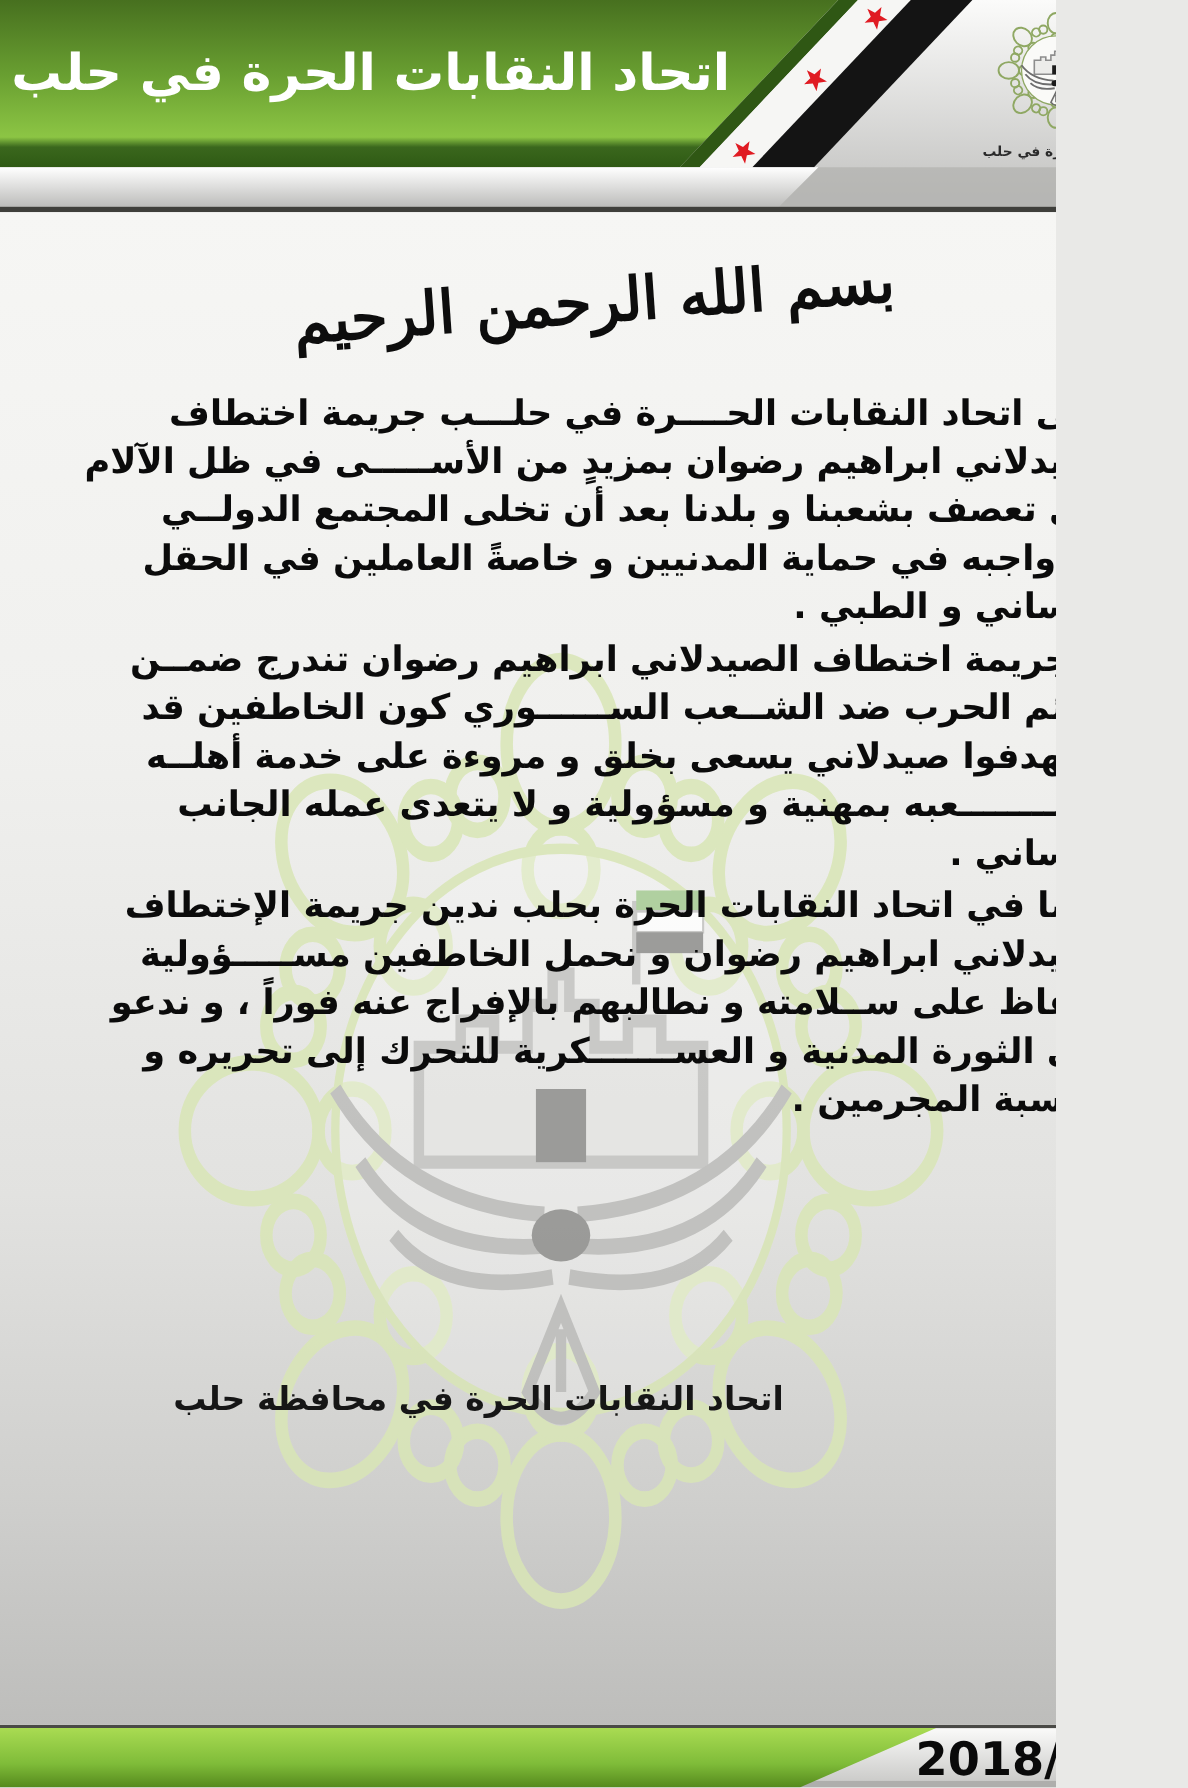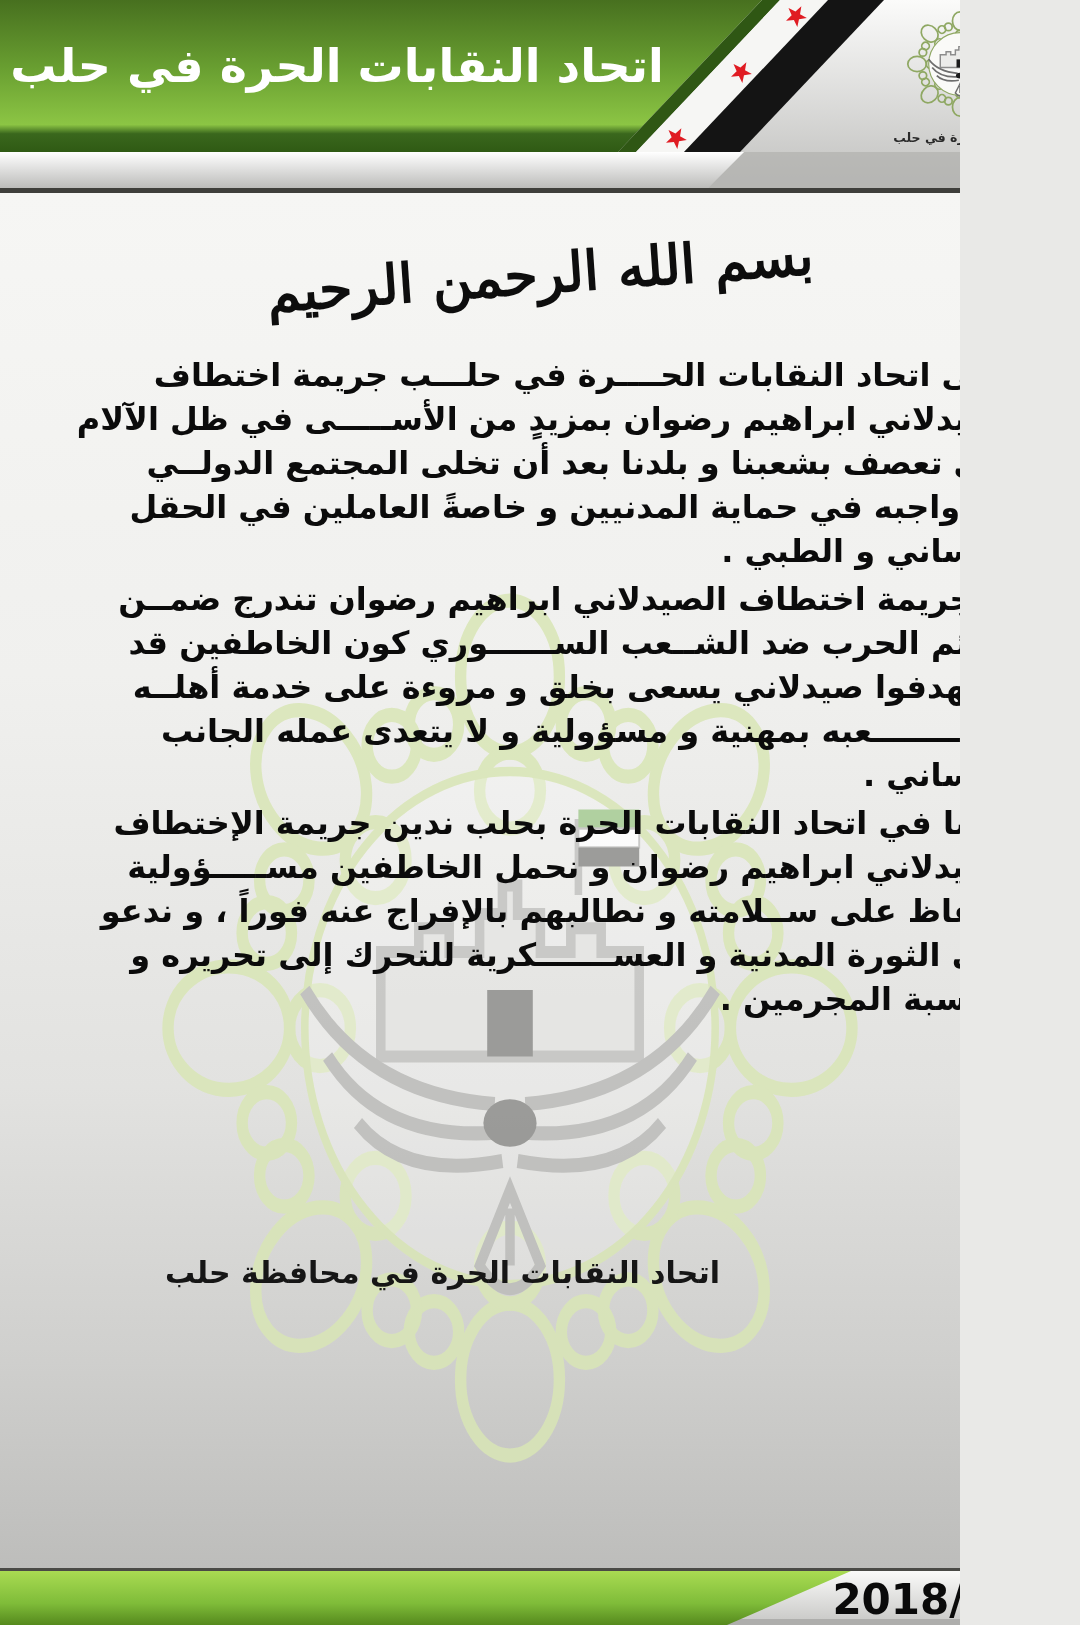--- a/index.html
+++ b/index.html
@@ -48,21 +48,21 @@
     font-size:32px;line-height:44px;
   }
   .statement p{margin:0 0 4px 0;white-space:pre-line;}
   .statement p.closing{margin-top:56px;}
   .signature{
     position:absolute;top:1057px;left:150px;width:570px;z-index:1;
     direction:rtl;text-align:center;
     color:#161616;font-weight:700;
     font-size:30px;line-height:46px;
   }
-  .signature div{white-space:pre-line;text-align:right;}
+  .signature div{white-space:pre-line;}
 
   
   .footer-graphic{position:absolute;left:0;bottom:0;display:block;}
 
   svg text{font-family:"DejaVu Sans",sans-serif;}
 </style>
 </head>
 <body>
 
 <div class="page">

